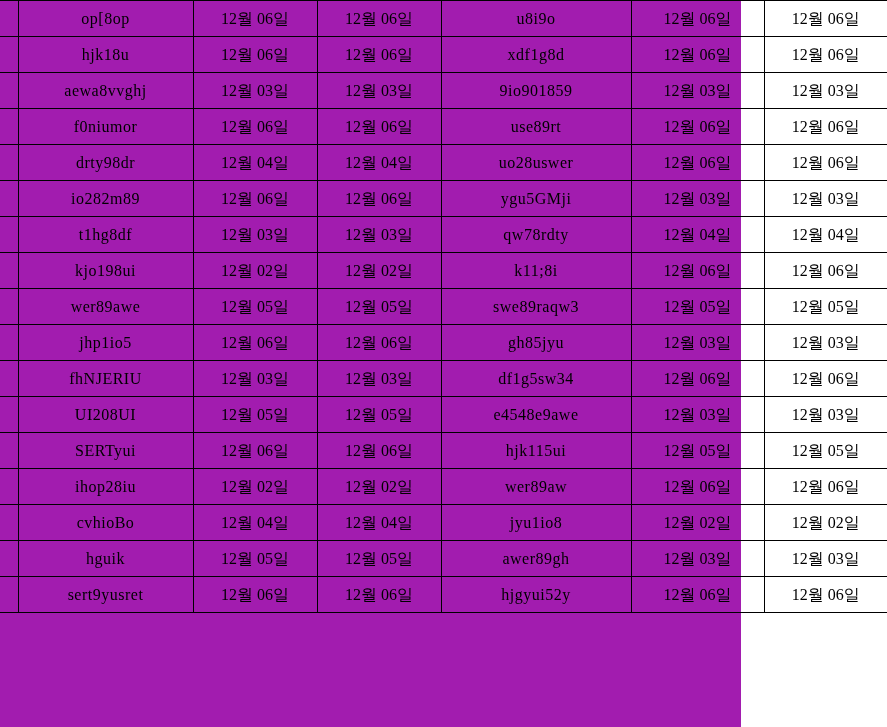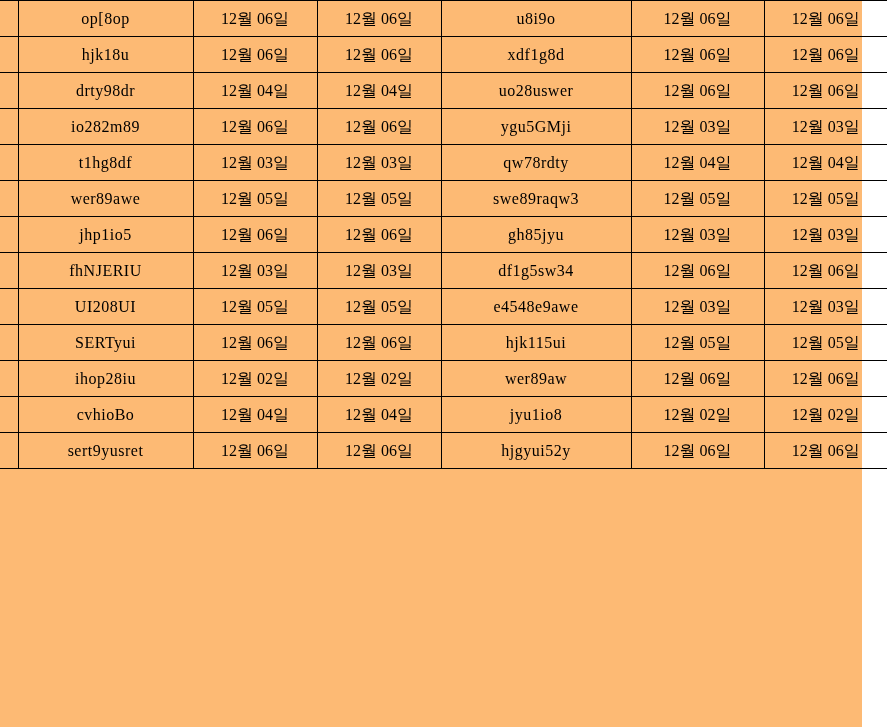--- a/index.html
+++ b/index.html
@@ -7,24 +7,24 @@
     padding: 0;
     background: #ffffff;
   }
   body {
     width: 887px;
     height: 727px;
     overflow: hidden;
     font-family: "Liberation Serif", serif;
   }
   .sheet {
-    width: 862px;
+    width: 741px;
     height: 727px;
     position: relative;
-    background: #fdba74;
+    background: #a21caf;
   }
   table.grid {
     border-collapse: collapse;
     table-layout: fixed;
     width: 887px;
     margin: 0;
     padding: 0;
   }
   table.grid td {
     border: 1px solid #000000;
@@ -86,20 +86,38 @@
           <td class="spacer"></td>
           <td class="col-code">hjk18u</td>
           <td class="col-date">12월 06일</td>
           <td class="col-date">12월 06일</td>
           <td class="col-code">xdf1g8d</td>
           <td class="col-date">12월 06일</td>
           <td class="col-date spacer-right">12월 06일</td>
         </tr>
         <tr>
           <td class="spacer"></td>
+          <td class="col-code">aewa8vvghj</td>
+          <td class="col-date">12월 03일</td>
+          <td class="col-date">12월 03일</td>
+          <td class="col-code">9io901859</td>
+          <td class="col-date">12월 03일</td>
+          <td class="col-date spacer-right">12월 03일</td>
+        </tr>
+        <tr>
+          <td class="spacer"></td>
+          <td class="col-code">f0niumor</td>
+          <td class="col-date">12월 06일</td>
+          <td class="col-date">12월 06일</td>
+          <td class="col-code">use89rt</td>
+          <td class="col-date">12월 06일</td>
+          <td class="col-date spacer-right">12월 06일</td>
+        </tr>
+        <tr>
+          <td class="spacer"></td>
           <td class="col-code">drty98dr</td>
           <td class="col-date">12월 04일</td>
           <td class="col-date">12월 04일</td>
           <td class="col-code">uo28uswer</td>
           <td class="col-date">12월 06일</td>
           <td class="col-date spacer-right">12월 06일</td>
         </tr>
         <tr>
           <td class="spacer"></td>
           <td class="col-code">io282m89</td>
@@ -113,20 +131,29 @@
           <td class="spacer"></td>
           <td class="col-code">t1hg8df</td>
           <td class="col-date">12월 03일</td>
           <td class="col-date">12월 03일</td>
           <td class="col-code">qw78rdty</td>
           <td class="col-date">12월 04일</td>
           <td class="col-date spacer-right">12월 04일</td>
         </tr>
         <tr>
           <td class="spacer"></td>
+          <td class="col-code">kjo198ui</td>
+          <td class="col-date">12월 02일</td>
+          <td class="col-date">12월 02일</td>
+          <td class="col-code">k11;8i</td>
+          <td class="col-date">12월 06일</td>
+          <td class="col-date spacer-right">12월 06일</td>
+        </tr>
+        <tr>
+          <td class="spacer"></td>
           <td class="col-code">wer89awe</td>
           <td class="col-date">12월 05일</td>
           <td class="col-date">12월 05일</td>
           <td class="col-code">swe89raqw3</td>
           <td class="col-date">12월 05일</td>
           <td class="col-date spacer-right">12월 05일</td>
         </tr>
         <tr>
           <td class="spacer"></td>
           <td class="col-code">jhp1io5</td>
@@ -173,20 +200,29 @@
           <td class="col-date spacer-right">12월 06일</td>
         </tr>
         <tr>
           <td class="spacer"></td>
           <td class="col-code">cvhioBo</td>
           <td class="col-date">12월 04일</td>
           <td class="col-date">12월 04일</td>
           <td class="col-code">jyu1io8</td>
           <td class="col-date">12월 02일</td>
           <td class="col-date spacer-right">12월 02일</td>
+        </tr>
+        <tr>
+          <td class="spacer"></td>
+          <td class="col-code">hguik</td>
+          <td class="col-date">12월 05일</td>
+          <td class="col-date">12월 05일</td>
+          <td class="col-code">awer89gh</td>
+          <td class="col-date">12월 03일</td>
+          <td class="col-date spacer-right">12월 03일</td>
         </tr>
         <tr>
           <td class="spacer"></td>
           <td class="col-code">sert9yusret</td>
           <td class="col-date">12월 06일</td>
           <td class="col-date">12월 06일</td>
           <td class="col-code">hjgyui52y</td>
           <td class="col-date">12월 06일</td>
           <td class="col-date spacer-right">12월 06일</td>
         </tr>

